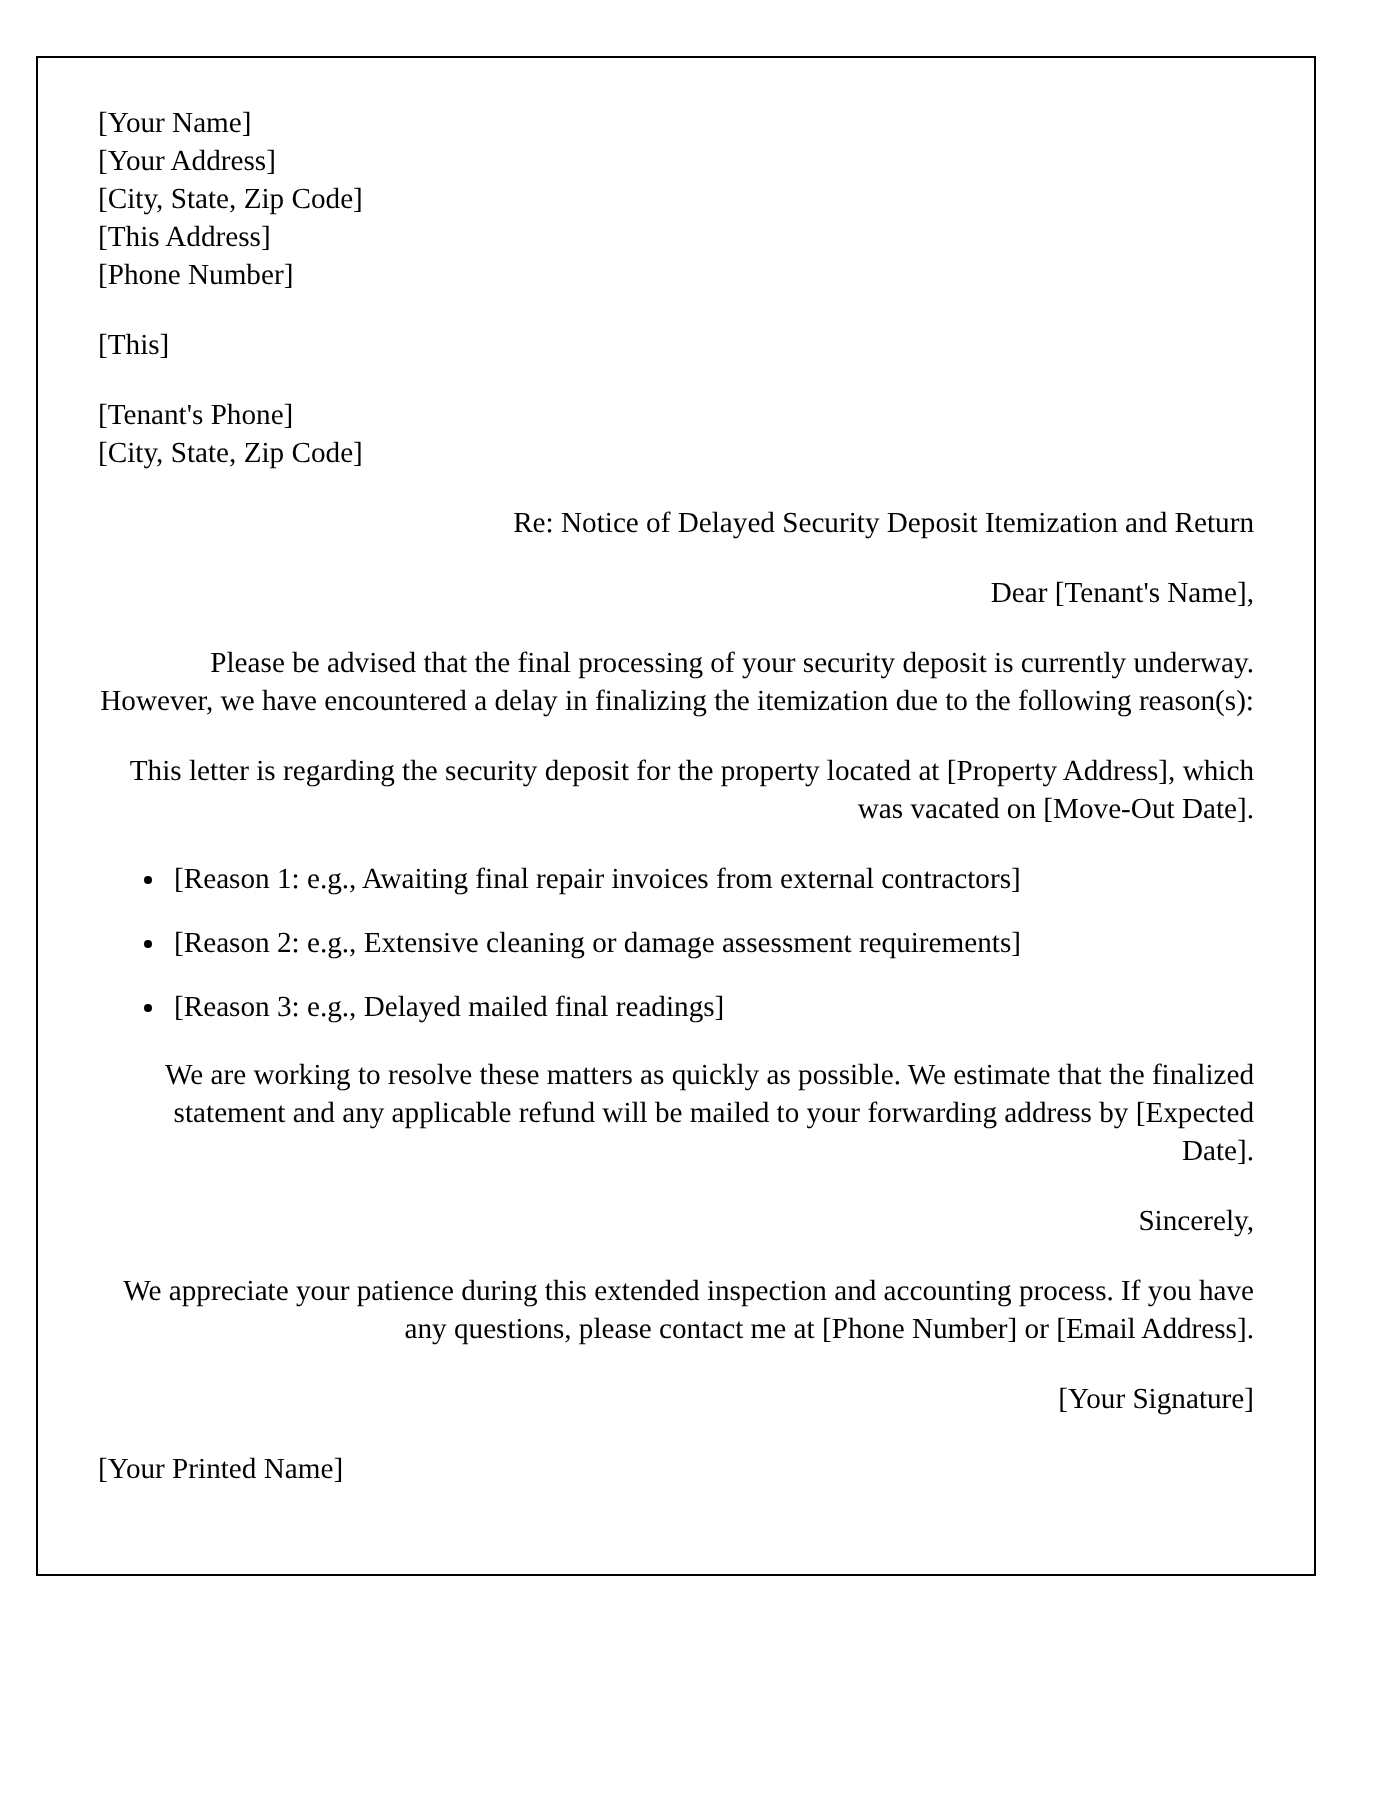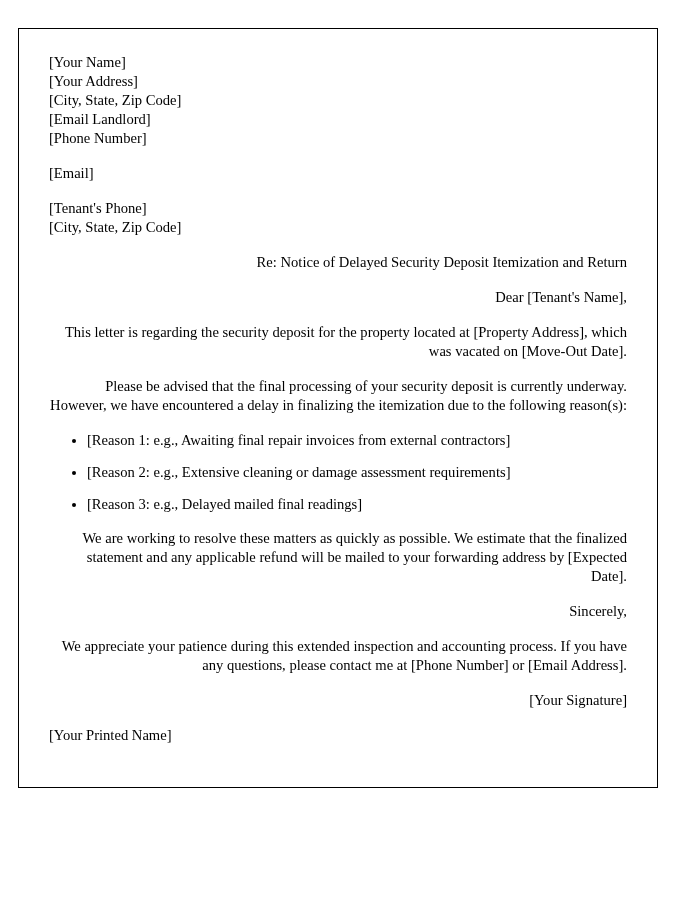--- a/index.html
+++ b/index.html
@@ -58,40 +58,40 @@
 <body>
 
 <div class="page">
   <div class="letter-frame">
     <div class="letter-body">
 
       <div class="block lines">
         <div>[Your Name]</div>
         <div>[Your Address]</div>
         <div>[City, State, Zip Code]</div>
-        <div>[Email Landlord]</div>
+        <div>[This Address]</div>
         <div>[Phone Number]</div>
       </div>
 
       <div class="block">
-        <div>[Email]</div>
+        <div>[This]</div>
       </div>
 
       <div class="block lines">
         <div>[Tenant's Phone]</div>
         <div>[City, State, Zip Code]</div>
       </div>
 
       <p class="para">Re: Notice of Delayed Security Deposit Itemization and Return</p>
 
       <p class="para">Dear [Tenant's Name],</p>
 
+      <p class="para">Please be advised that the final processing of your security deposit is currently underway. However, we have encountered a delay in finalizing the itemization due to the following reason(s):</p>
+
       <p class="para">This letter is regarding the security deposit for the property located at [Property Address], which was vacated on [Move-Out Date].</p>
-
-      <p class="para">Please be advised that the final processing of your security deposit is currently underway. However, we have encountered a delay in finalizing the itemization due to the following reason(s):</p>
 
       <ul class="reasons">
         <li>[Reason 1: e.g., Awaiting final repair invoices from external contractors]</li>
         <li>[Reason 2: e.g., Extensive cleaning or damage assessment requirements]</li>
         <li>[Reason 3: e.g., Delayed mailed final readings]</li>
       </ul>
 
       <p class="para">We are working to resolve these matters as quickly as possible. We estimate that the finalized statement and any applicable refund will be mailed to your forwarding address by [Expected Date].</p>
 
       <p class="para">Sincerely,</p>

